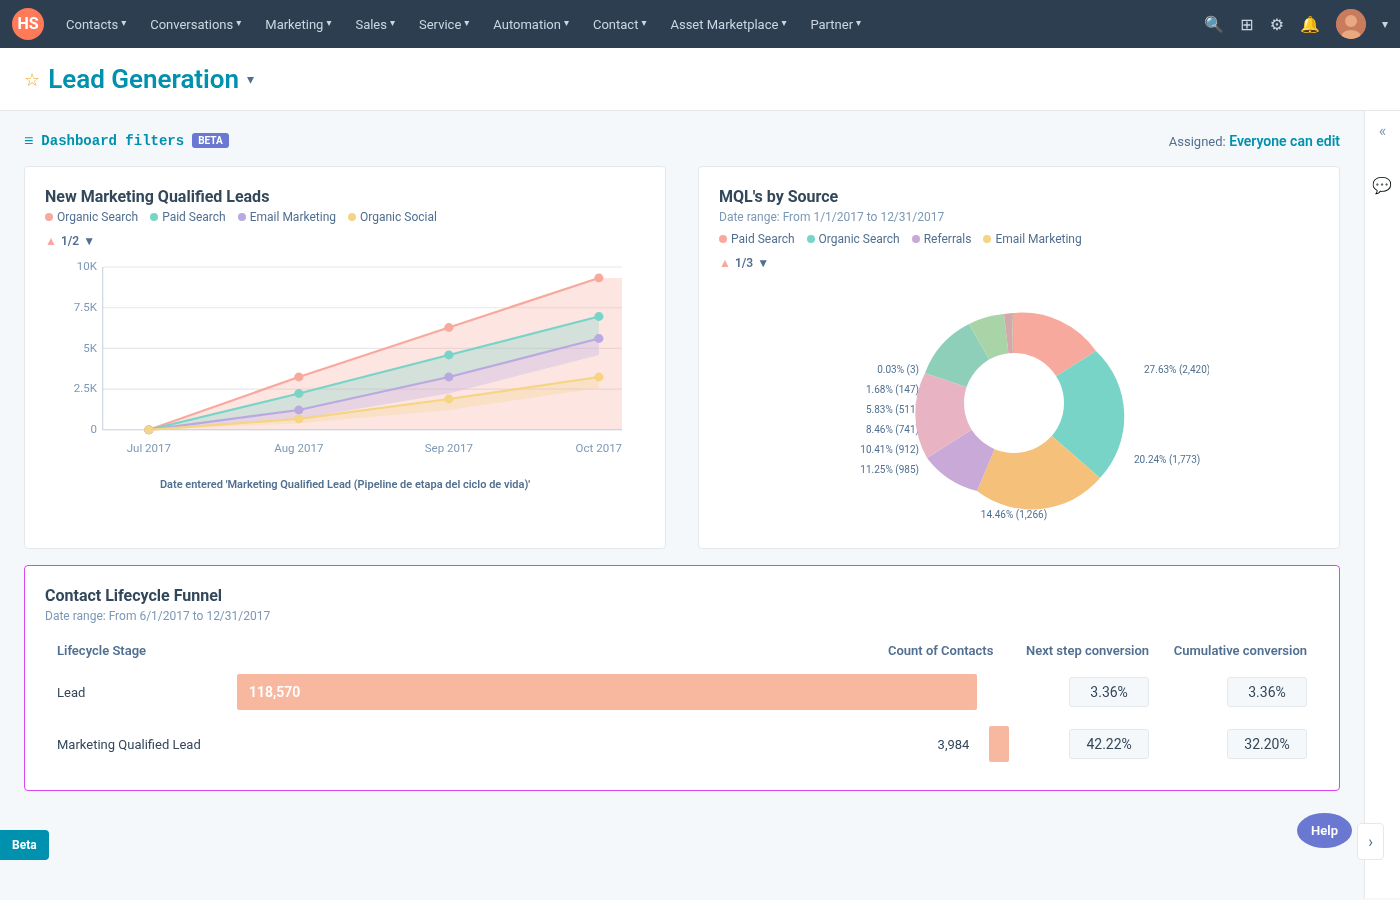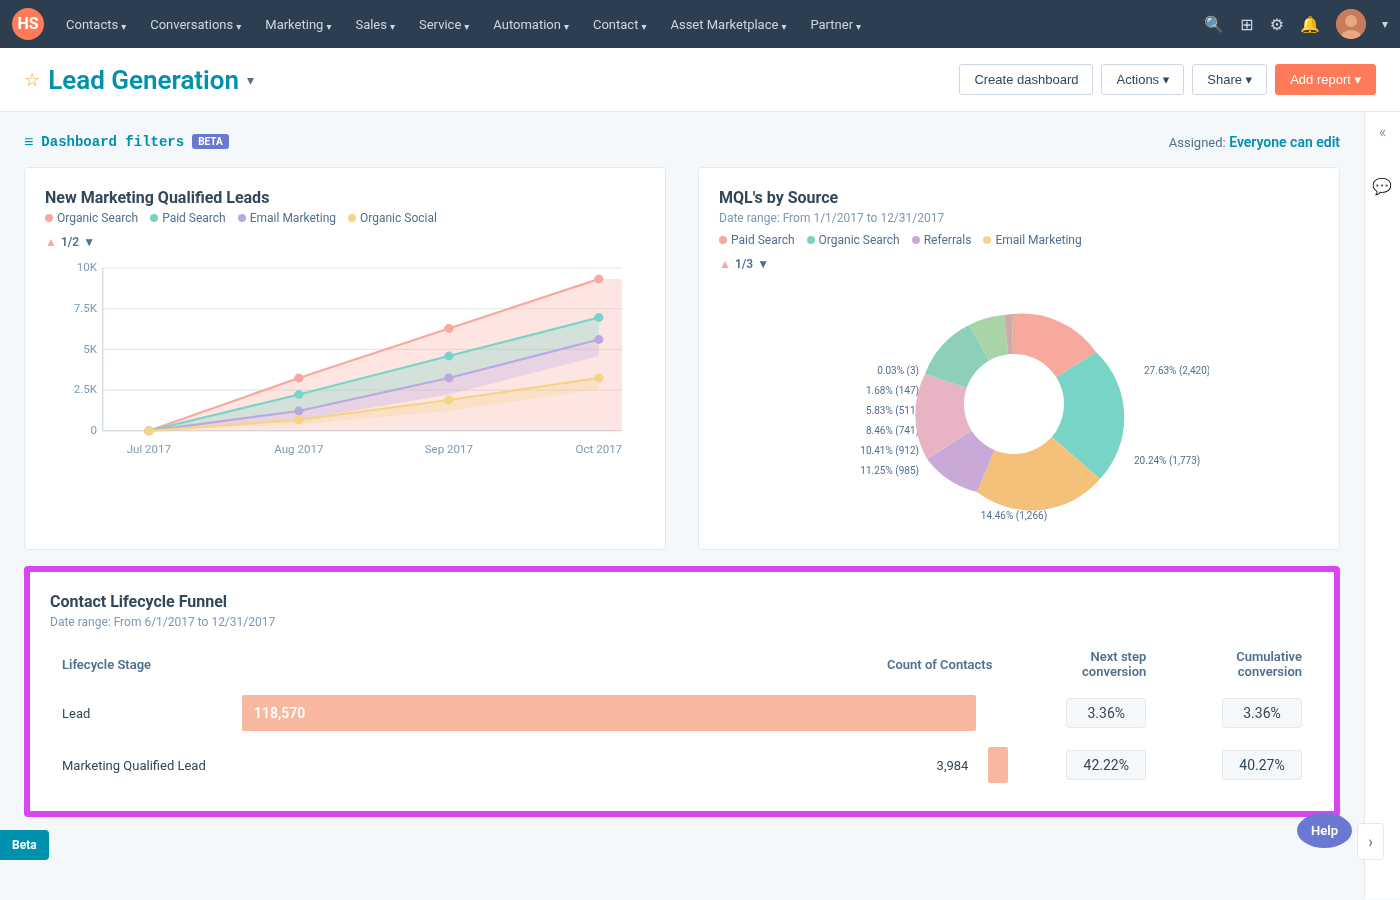--- a/index.html
+++ b/index.html
@@ -1,20 +1,20 @@
 <!DOCTYPE html>
 <html><head>
   <meta charset="utf-8">
   <style>
     * { box-sizing: border-box; margin: 0; padding: 0; }
     body { font-family: -apple-system, BlinkMacSystemFont, 'Segoe UI', Roboto, sans-serif; background: #f5f8fa; color: #33475b; font-size: 14px; }
 
     
     .topnav { background: #2d3e50; height: 48px; display: flex; align-items: center; padding: 0 12px; gap: 4px; }
-    .nav-item { color: #cbd6e2; font-size: 13px; padding: 6px 10px; cursor: pointer; display: flex; align-items: flex-end; gap: 3px; white-space: nowrap; }
+    .nav-item { color: #cbd6e2; font-size: 13px; padding: 6px 10px; cursor: pointer; display: flex; align-items: flex-start; gap: 3px; white-space: nowrap; }
     .nav-chevron { font-size: 10px; }
     .topnav-spacer { flex: 1; }
     .topnav-icons { display: flex; align-items: center; gap: 16px; }
     .topnav-icon { color: #cbd6e2; font-size: 16px; cursor: pointer; }
     .topnav-avatar { width: 30px; height: 30px; border-radius: 50%; background: #c97c5d; display: flex; align-items: center; justify-content: center; overflow: hidden; cursor: pointer; }
 
     
     .header-bar { background: #fff; border-bottom: 1px solid #e5e8eb; padding: 16px 24px; display: flex; align-items: center; }
     .header-title-area { display: flex; align-items: center; gap: 8px; }
     .star-icon { color: #f5a623; font-size: 18px; }
@@ -52,21 +52,21 @@
 
     
     .line-chart-area { width: 100%; height: 220px; position: relative; }
     .line-chart-area svg { width: 100%; height: 100%; }
     .chart-xlabel { font-size: 11px; color: #7c98b6; text-align: center; margin-top: 4px; }
 
     
     .donut-area { display: flex; justify-content: center; align-items: center; height: 250px; position: relative; }
 
     
-    .funnel-card { background: #fff; border: 6px solid #d946ef; border-radius: 4px; padding: 20px; }
+    .funnel-card { background: #fff; border: 1px solid #d946ef; border-radius: 4px; padding: 20px; }
     .funnel-title { font-size: 16px; font-weight: 700; color: #33475b; margin-bottom: 4px; }
     .funnel-subtitle { font-size: 12px; color: #7c98b6; margin-bottom: 16px; }
     .funnel-table { width: 100%; border-collapse: collapse; }
     .funnel-table th { font-size: 13px; color: #516f90; font-weight: 600; text-align: right; padding: 4px 12px 8px; }
     .funnel-table th:first-child { text-align: left; }
     .funnel-table td { padding: 8px 12px; vertical-align: middle; }
     .funnel-table td:first-child { font-size: 13px; color: #33475b; width: 180px; }
     .bar-cell { width: 60%; }
     .bar-wrapper { height: 36px; display: flex; align-items: center; }
     .bar-fill { height: 36px; background: #f8b8a0; border-radius: 2px; display: flex; align-items: center; padding-left: 12px; font-weight: 600; font-size: 14px; color: #fff; min-width: 60px; }
@@ -148,35 +148,20 @@
     <span class="topnav-icon" style="font-size:12px;">▾</span>
   </div>
 </nav>
 
 <div class="header-bar">
   <div class="header-title-area">
     <span class="star-icon">☆</span>
     <h1 class="page-title">Lead Generation</h1>
     <span class="dropdown-arrow">▾</span>
   </div>
-  <div class="header-actions">
-    <button class="btn btn-outline">Create dashboard</button>
-    <button class="btn btn-outline">
-      <span>Actions</span>
-      <span> ▾</span>
-    </button>
-    <button class="btn btn-outline">
-      <span>Share</span>
-      <span> ▾</span>
-    </button>
-    <button class="btn btn-primary">
-      <span>Add report</span>
-      <span> ▾</span>
-    </button>
-  </div>
 </div>
 
 <div class="main">
   <div class="content">
 
     <div class="filter-bar">
       <div class="filter-left">
         <span class="filter-icon">≡</span>
         <span class="filter-label">Dashboard filters</span>
         <span class="beta-badge">BETA</span>
@@ -260,20 +245,21 @@
             <circle cx="480" cy="75" r="4" fill="#b8a9e0"></circle>
 
             <polygon points="90,158 220,148 350,130 480,110 480,120 350,140 220,152 90,158" fill="#f5d484" opacity="0.3"></polygon>
             <polyline points="90,158 220,148 350,130 480,110" fill="none" stroke="#f5d484" stroke-width="2"></polyline>
             <circle cx="90" cy="158" r="4" fill="#f5d484"></circle>
             <circle cx="220" cy="148" r="4" fill="#f5d484"></circle>
             <circle cx="350" cy="130" r="4" fill="#f5d484"></circle>
             <circle cx="480" cy="110" r="4" fill="#f5d484"></circle>
           </svg>
         </div>
+        <div class="chart-xlabel" style="font-size:11px;color:#516f90;text-align:center;font-weight:600;margin-top:2px;">Date entered 'Marketing Qualified Lead (Pipeline de etapa del ciclo de vida)'</div>
       </div>
 
       <div class="chart-card">
         <div class="chart-title">MQL's by Source</div>
         <div class="chart-subtitle">Date range: From 1/1/2017 to 12/31/2017</div>
         <div class="chart-legend">
           <div class="legend-item">
             <div class="legend-dot" style="background:#f8a99e;"></div>
             <span>Paid Search</span>
           </div>
@@ -379,21 +365,21 @@
                 <span style="font-size:13px;color:#33475b;margin-right:8px;">3,984</span>
               </div>
             </td>
             <td style="width:20px;padding:0;">
               <div style="width:20px;height:36px;background:#f8b8a0;border-radius:2px;"></div>
             </td>
             <td class="conversion-cell">
               <span class="conv-badge">42.22%</span>
             </td>
             <td class="conversion-cell">
-              <span class="conv-badge">40.27%</span>
+              <span class="conv-badge">32.20%</span>
             </td>
           </tr>
         </tbody>
       </table>
     </div>
 
   </div>
 
   <div class="right-sidebar">
     <span class="sidebar-collapse">«</span>

